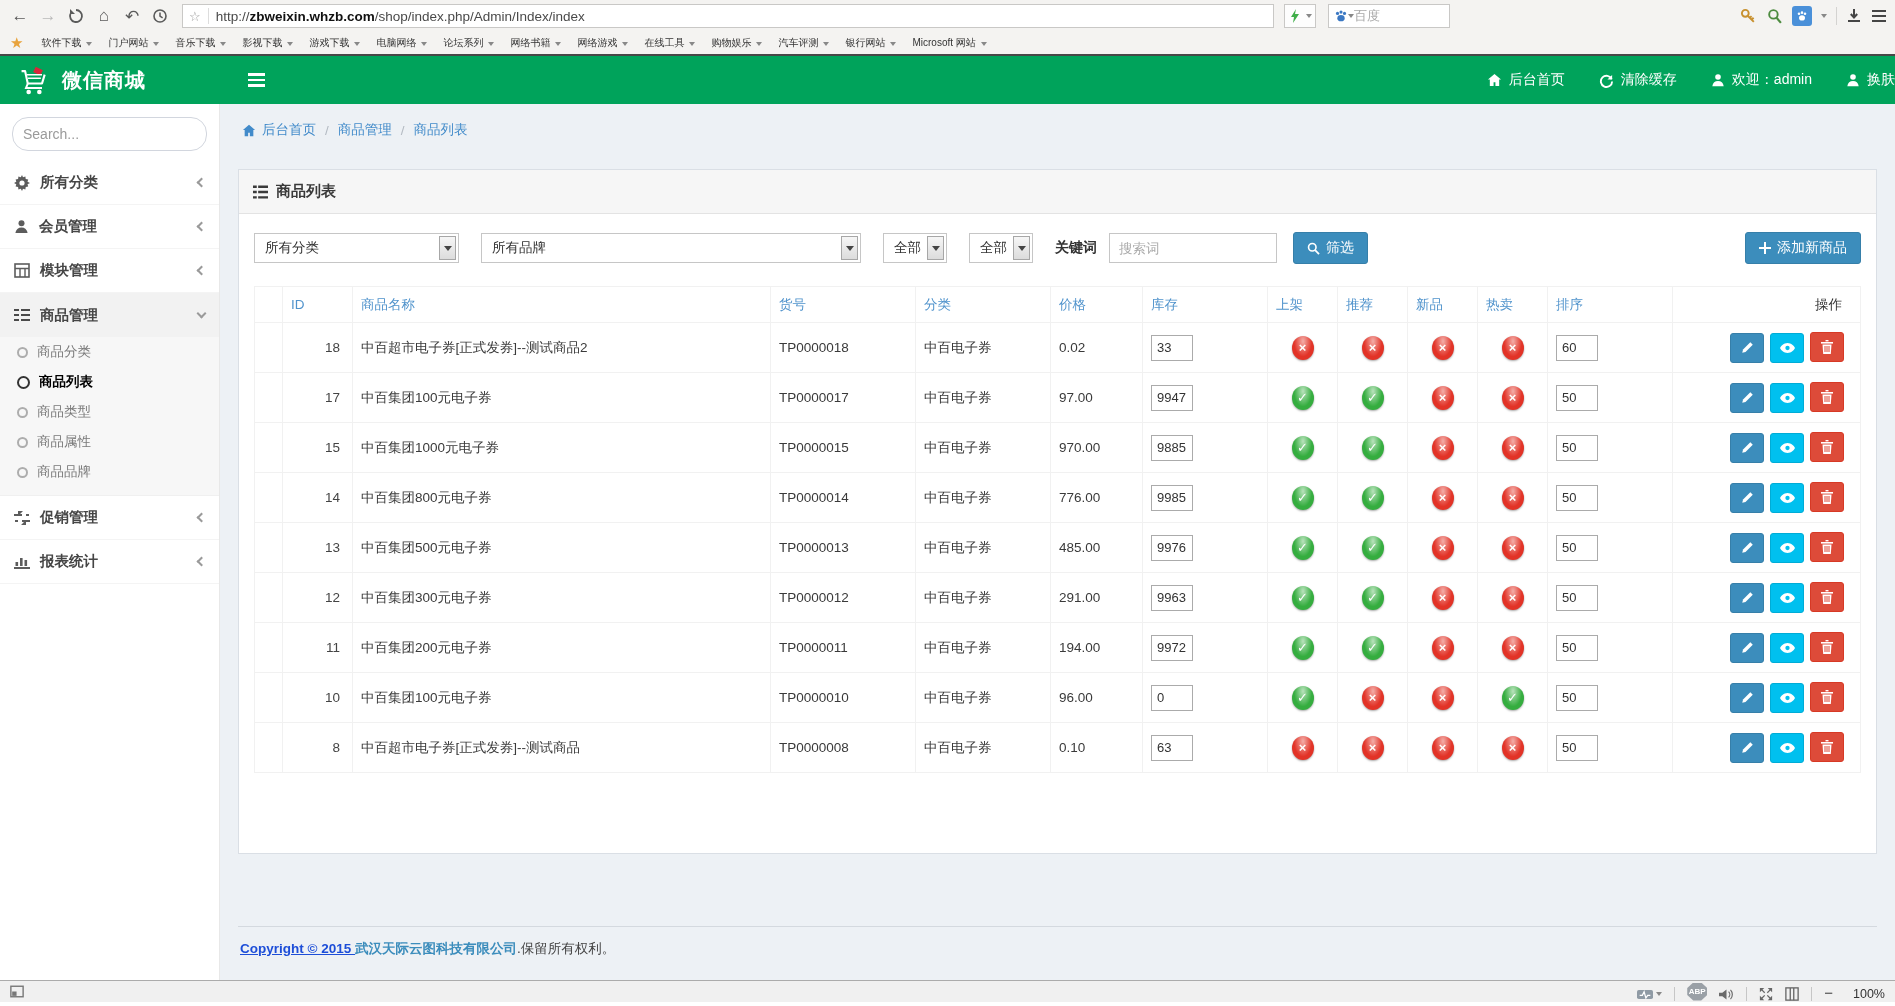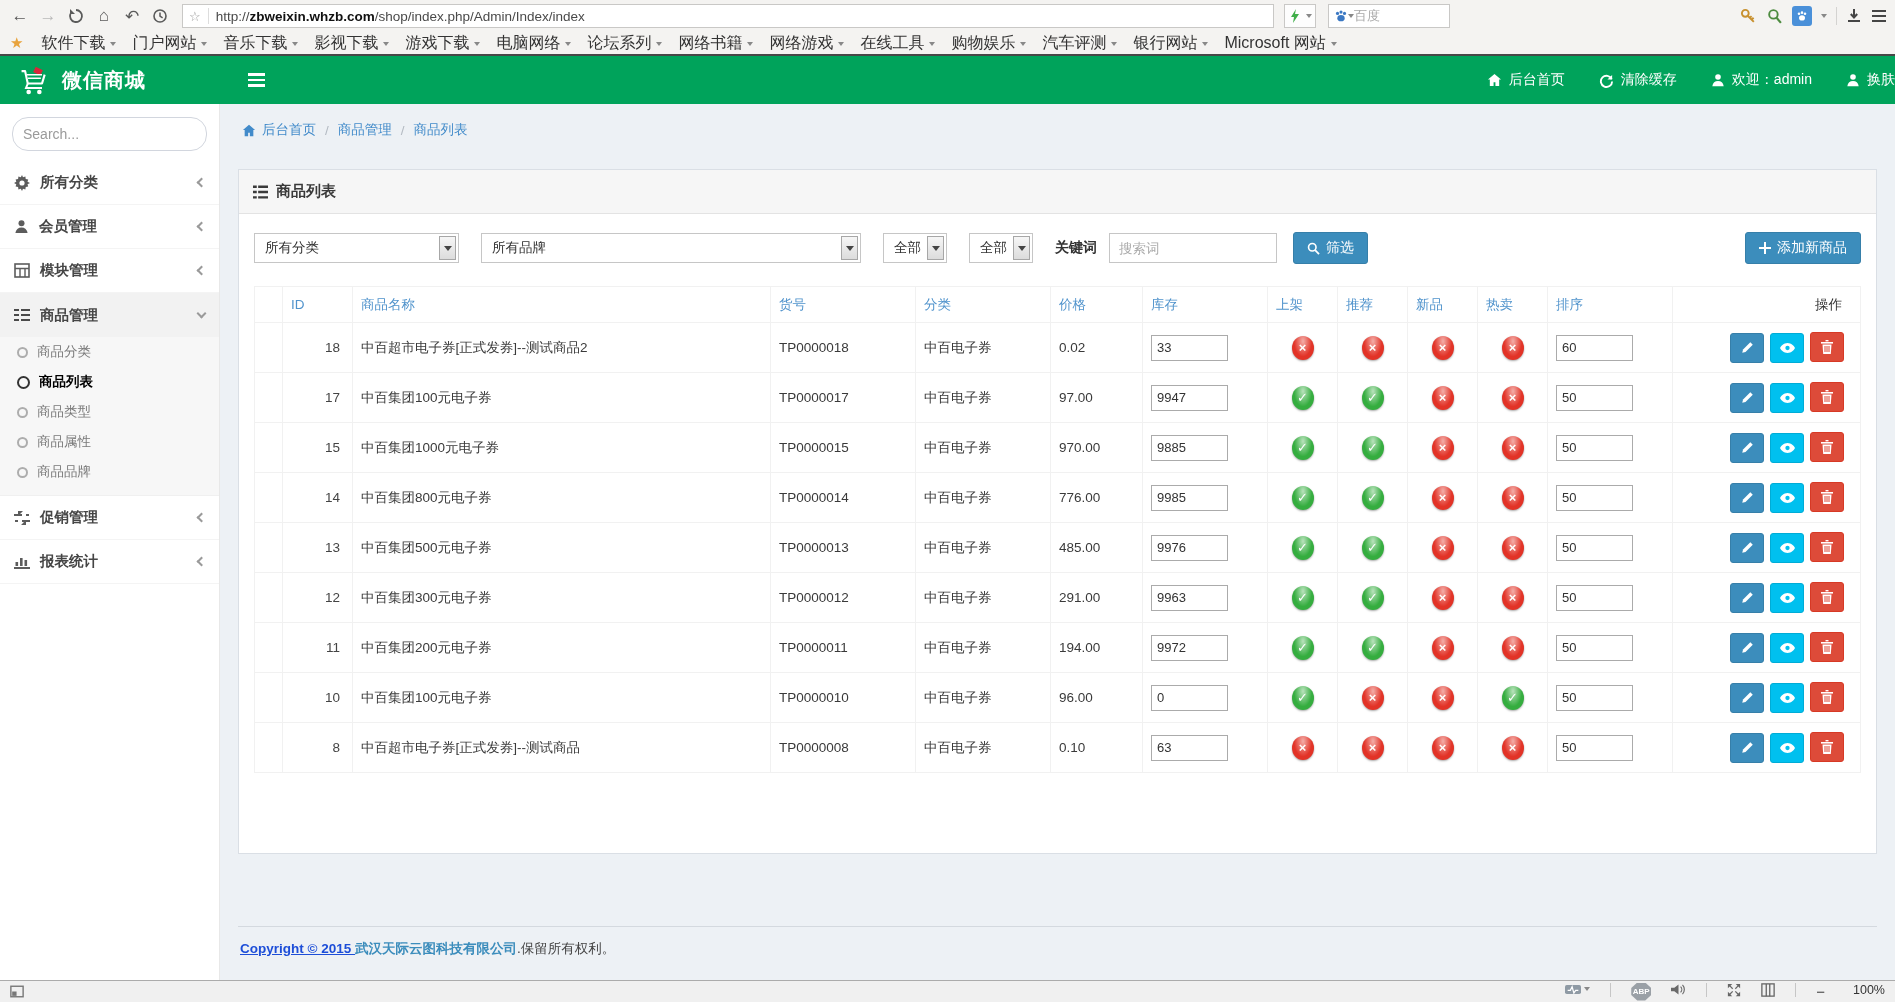--- a/index.html
+++ b/index.html
@@ -22,21 +22,21 @@
   .baidu-box { width:122px; height:24px; border:1px solid #c9c8c6; background:#fff; display:flex; align-items:center; gap:0; padding:0 5px; margin-left:8px; }
   .baidu-ph { color:#a9a9a9; font-size:13px; }
   .right-icons { margin-left:auto; display:flex; align-items:center; gap:9px; }
   .caret-down { width:0; height:0; border-left:4px solid transparent; border-right:4px solid transparent; border-top:5px solid #777; }
   .caret-sm { border-left:3px solid transparent; border-right:3px solid transparent; border-top:4px solid #888; }
   .badge-blue { width:20px; height:20px; border-radius:3px; background:#4a90d9; display:flex; align-items:center; justify-content:center; }
   .toolbar-div { width:1px; height:18px; background:#d4d3d1; }
 
   .bookmarks { height:24px; display:flex; align-items:center; padding:0 10px; gap:0; border-bottom:2px solid #474747; }
   .bm-star { color:#e8a33d; font-size:15px; margin-right:14px; }
-  .bm-item { display:flex; align-items:center; gap:5px; font-size:16px; color:#333; padding:0 12px 0 4px; white-space:nowrap; }
+  .bm-item { display:flex; align-items:center; gap:5px; font-size:10px; color:#333; padding:0 12px 0 4px; white-space:nowrap; }
   .bm-item .caret-sm { margin-top:1px; }
 
   
   .app-header { height:48px; background:#00a35b; display:flex; align-items:center; color:#fff; }
   .brand { width:220px; height:100%; display:flex; align-items:center; padding-left:16px; gap:10px; }
   .brand-title { font-size:20px; font-weight:bold; letter-spacing:1px; }
   .hamburger { width:44px; height:100%; display:flex; flex-direction:column; justify-content:center; align-items:center; gap:3px; margin-left:14px; cursor:pointer; }
   .hamburger i { display:block; width:17px; height:2.5px; background:#fff; }
   .app-nav { margin-left:auto; display:flex; align-items:center; height:100%; overflow:hidden; }
   .app-nav-item { display:flex; align-items:center; gap:7px; padding:0 17px; height:100%; font-size:14px; white-space:nowrap; }
@@ -85,39 +85,39 @@
   .btn-filter { height:32px; padding:0 13px; background:#3c8dbc; border:1px solid #367fa9; margin-left:-6px; }
   .btn-add { height:32px; padding:0 13px; background:#3c8dbc; border:1px solid #367fa9; margin-left:auto; }
 
   
   table.list { width:100%; border-collapse:collapse; table-layout:fixed; font-size:13.5px; }
   .list th, .list td { border:1px solid #f1f1f1; padding:0 8px; }
   .list th { height:36px; font-weight:normal; color:#5093cc; text-align:left; }
   .list td { height:50px; color:#3a3a3a; }
   th.c-op { color:#333; text-align:right; padding-right:18px; }
   .c-id, td.c-id { text-align:right; padding-right:12px; color:#444; }
-  .cell-input { width:77px; height:26px; border:1px solid #ababab; padding:0 5px; font-size:13px; font-family:inherit; color:#333; outline:none; }
+  .cell-input { width:42px; height:26px; border:1px solid #ababab; padding:0 5px; font-size:13px; font-family:inherit; color:#333; outline:none; }
   .c-status { text-align:center; }
   .status-icon { display:inline-block; width:22px; height:24px; border-radius:50%; color:#fff; font-weight:bold; font-size:13px; line-height:24px; text-align:center; cursor:pointer; box-shadow:0 1px 2px rgba(0,0,0,.35); }
   .status-icon.on  { background:radial-gradient(ellipse at 50% 22%, rgba(255,255,255,.65), rgba(255,255,255,0) 58%), #35ad3f; }
   .status-icon.off { background:radial-gradient(ellipse at 50% 22%, rgba(255,255,255,.6), rgba(255,255,255,0) 58%), #e23327; }
   td.c-actions { text-align:right; padding-right:16px; }
   .act-btn { width:34px; height:30px; border-radius:3px; border:1px solid transparent; display:inline-flex; align-items:center; justify-content:center; cursor:pointer; margin-left:2px; }
   .act-btn.edit { background:#3c8dbc; border-color:#367fa9; }
   .act-btn.view { background:#00c0ef; border-color:#00acd6; }
   .act-btn.del  { background:#dd4b39; border-color:#d73925; }
 
   
   .content-footer { position:absolute; left:18px; right:18px; bottom:0; border-top:1px solid #d4d9df; padding:13px 2px 22px; font-size:13.5px; color:#444; background:#edf1f5; }
   .content-footer b { color:#1d4ed8;text-decoration:underline; }
   .content-footer a { color:#3c8dbc; font-weight:bold; text-decoration:none; cursor:pointer; }
 
   
   .status-bar { height:22px; background:#f0f0f0; border-top:1px solid #ababab; display:flex; align-items:center; padding:0 10px; font-size:12.5px; color:#555; }
-  .sb-right { margin-left:auto; display:flex; align-items:flex-start; gap:20px; }
+  .sb-right { margin-left:auto; display:flex; align-items:flex-end; gap:12px; }
   .sb-div { width:1px; height:14px; background:#c6c6c6; }
   .abp { width:20px; height:18px; background:#9aa0a6; color:#fff; font-size:8px; font-weight:bold; display:flex; align-items:center; justify-content:center; border-radius:4px; clip-path:polygon(30% 0,70% 0,100% 30%,100% 70%,70% 100%,30% 100%,0 70%,0 30%); }
   .sb-zoom { min-width:40px; text-align:right; color:#333; }
   .sb-minus { font-size:15px; color:#444; }
 </style>
 </head>
 <body>
 
 <div class="chrome">
   <div class="toolbar">

